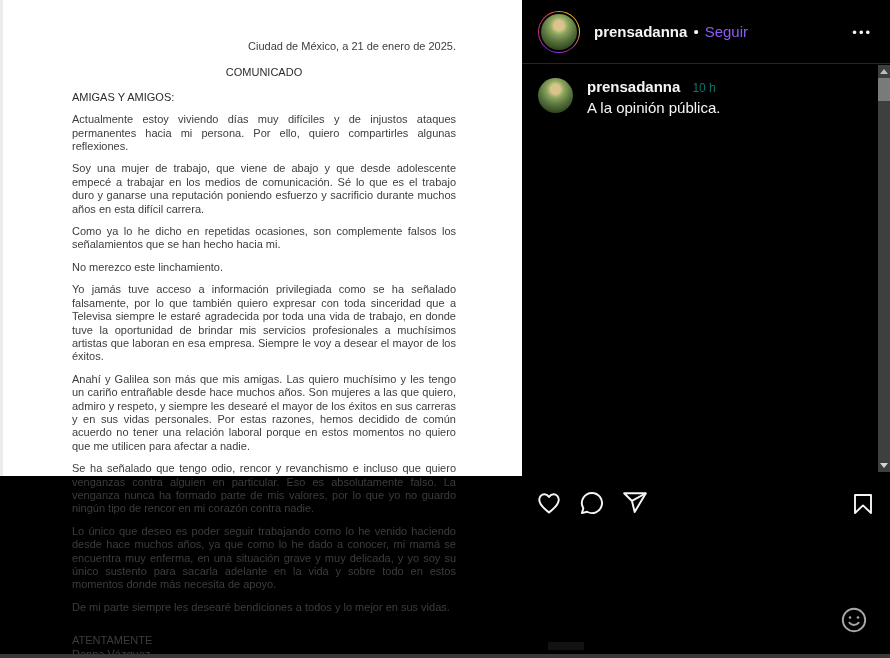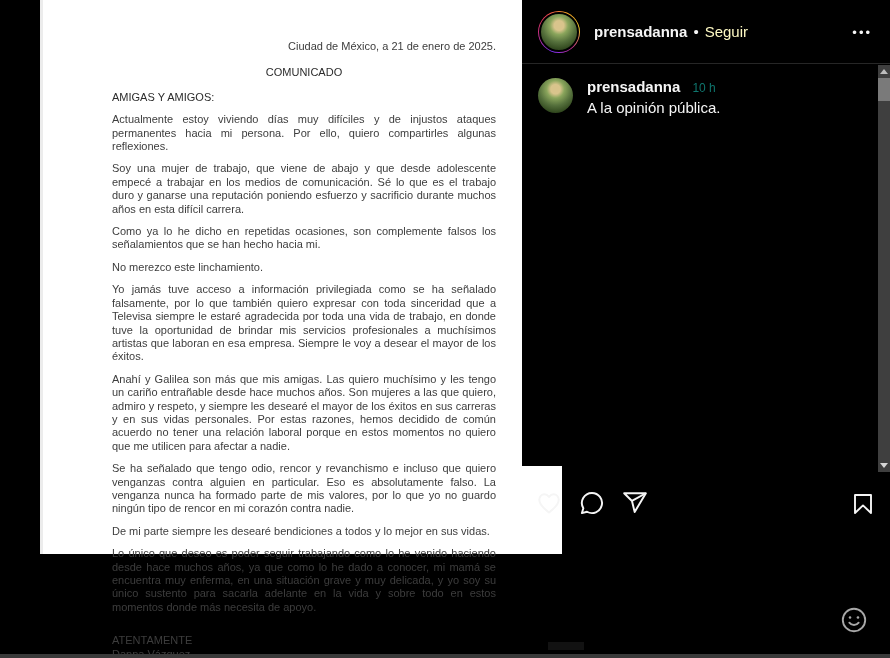--- a/index.html
+++ b/index.html
@@ -1,20 +1,20 @@
 <!DOCTYPE html>
 <html><head>
 <meta charset="utf-8">
 <style>
   html,body{margin:0;padding:0;background:#000;}
   .screen{position:relative;width:890px;height:658px;overflow:hidden;
           font-family:"Liberation Sans",sans-serif;background:#000;}
 
   
-  .left-pane{position:absolute;left:0;top:0;width:522px;height:554px;background:#ffffff;margin-left:40px;}
+  .left-pane{position:absolute;left:0;top:0;width:522px;height:476px;background:#ffffff;}
   .left-pane .edge{position:absolute;left:0;top:0;width:3px;height:100%;background:#ececec;}
   .doc{position:absolute;left:72px;top:40px;width:384px;font-size:11px;line-height:13.4px;color:#3d3d3d;}
   .doc-date{text-align:right;margin-bottom:13px;}
   .doc-title{text-align:center;font-weight:normal;color:#2b2b2b;margin-bottom:11px;}
   .doc-salutation{font-weight:normal;color:#2b2b2b;margin-bottom:9px;}
   .doc p{margin:0 0 9px 0;text-align:justify;}
   .doc-closing{margin-top:20px;}
 
   
   .right-pane{position:absolute;left:522px;top:0;width:368px;height:466px;background:#000;}
@@ -22,21 +22,21 @@
              display:flex;align-items:center;padding:0 16px;box-sizing:border-box;}
   .avatar-ring{width:42px;height:42px;border-radius:50%;flex-shrink:0;
       background:conic-gradient(from 200deg,#7b2ff7,#c42e8d,#f43e58,#f9a326,#f7d02e,#c42e8d,#7b2ff7);
       display:flex;align-items:center;justify-content:center;}
   .avatar-photo{width:36px;height:36px;border-radius:50%;border:2px solid #000;box-sizing:content-box;
       background:radial-gradient(circle at 50% 32%,#d9c48c 0 16%,#8aa55c 30%,#55703c 55%,#32491f 78%,#1d2c14 100%);}
   .avatar-photo.small{width:35px;height:35px;border:none;}
   .hdr-text{margin-left:14px;font-size:15px;color:#f5f5f5;display:flex;align-items:center;}
   .hdr-user{font-weight:bold;}
   .hdr-dot{margin:0 6px;color:#f5f5f5;}
-  .hdr-follow{color:#fef9c3;cursor:pointer;}
+  .hdr-follow{color:#8b5cf6;cursor:pointer;}
   .more-options{position:absolute;right:18px;top:50%;transform:translateY(-50%);
                 color:#f5f5f5;font-size:13px;letter-spacing:2px;cursor:pointer;}
 
   .comment-row{display:flex;padding:14px 16px 0 16px;}
   .comment-body{margin-left:14px;color:#f5f5f5;font-size:15px;}
   .comment-meta{display:flex;align-items:baseline;}
   .comment-user{font-weight:bold;}
   .comment-time{margin-left:12px;color:#0f766e;font-size:12px;}
   .comment-text{margin-top:3px;line-height:20px;}
 
@@ -71,22 +71,22 @@
       <div class="doc-date">Ciudad de México, a 21 de enero de 2025.</div>
       <div class="doc-title">COMUNICADO</div>
       <div class="doc-salutation">AMIGAS Y AMIGOS:</div>
       <p>Actualmente estoy viviendo días muy difíciles y de injustos ataques permanentes hacia mi persona. Por ello, quiero compartirles algunas reflexiones.</p>
       <p>Soy una mujer de trabajo, que viene de abajo y que desde adolescente empecé a trabajar en los medios de comunicación. Sé lo que es el trabajo duro y ganarse una reputación poniendo esfuerzo y sacrificio durante muchos años en esta difícil carrera.</p>
       <p>Como ya lo he dicho en repetidas ocasiones, son complemente falsos los señalamientos que se han hecho hacia mi.</p>
       <p>No merezco este linchamiento.</p>
       <p>Yo jamás tuve acceso a información privilegiada como se ha señalado falsamente, por lo que también quiero expresar con toda sinceridad que a Televisa siempre le estaré agradecida por toda una vida de trabajo, en donde tuve la oportunidad de brindar mis servicios profesionales a muchísimos artistas que laboran en esa empresa. Siempre le voy a desear el mayor de los éxitos.</p>
       <p>Anahí y Galilea son más que mis amigas. Las quiero muchísimo y les tengo un cariño entrañable desde hace muchos años. Son mujeres a las que quiero, admiro y respeto, y siempre les desearé el mayor de los éxitos en sus carreras y en sus vidas personales. Por estas razones, hemos decidido de común acuerdo no tener una relación laboral porque en estos momentos no quiero que me utilicen para afectar a nadie.</p>
       <p>Se ha señalado que tengo odio, rencor y revanchismo e incluso que quiero venganzas contra alguien en particular. Eso es absolutamente falso. La venganza nunca ha formado parte de mis valores, por lo que yo no guardo ningún tipo de rencor en mi corazón contra nadie.</p>
+      <p>Lo único que deseo es poder seguir trabajando como lo he venido haciendo desde hace muchos años, ya que como lo he dado a conocer, mi mamá se encuentra muy enferma, en una situación grave y muy delicada, y yo soy su único sustento para sacarla adelante en la vida y sobre todo en estos momentos donde más necesita de apoyo.</p>
       <p>De mi parte siempre les desearé bendiciones a todos y lo mejor en sus vidas.</p>
-      <p>Lo único que deseo es poder seguir trabajando como lo he venido haciendo desde hace muchos años, ya que como lo he dado a conocer, mi mamá se encuentra muy enferma, en una situación grave y muy delicada, y yo soy su único sustento para sacarla adelante en la vida y sobre todo en estos momentos donde más necesita de apoyo.</p>
       <div class="doc-closing">ATENTAMENTE</div>
       <div>Danna Vázquez</div>
     </div>
   </div>
 
   <div class="right-pane">
 
     <div class="ig-header">
       <div class="avatar-ring">
         <div class="avatar-photo"></div>

